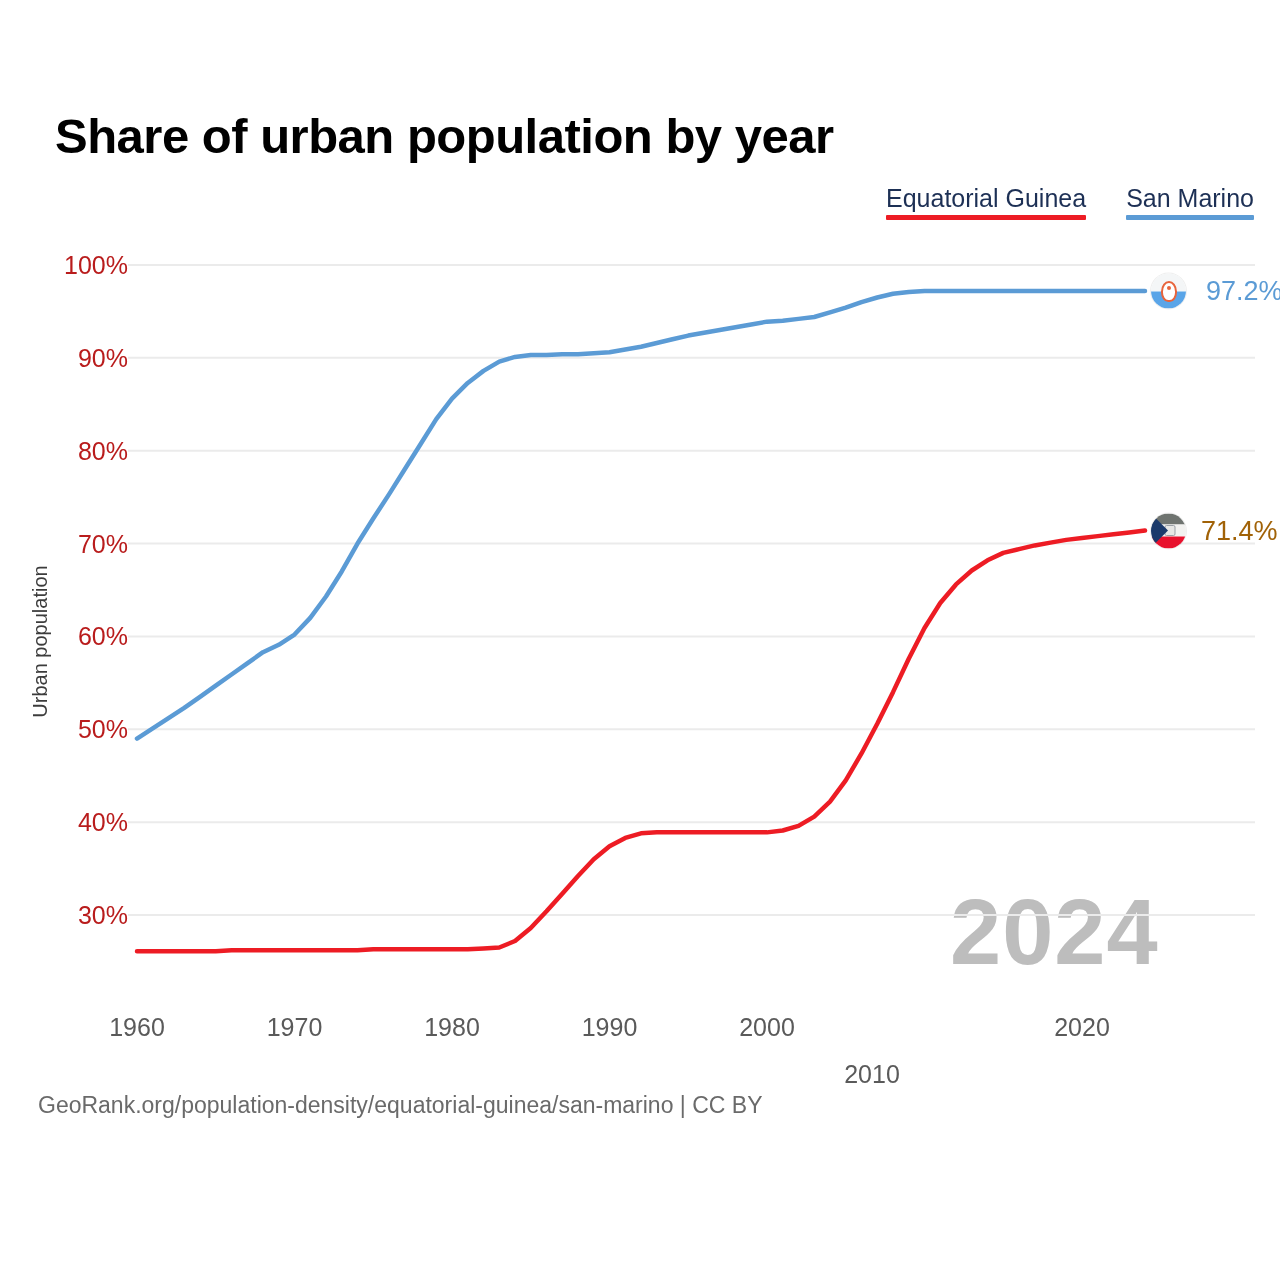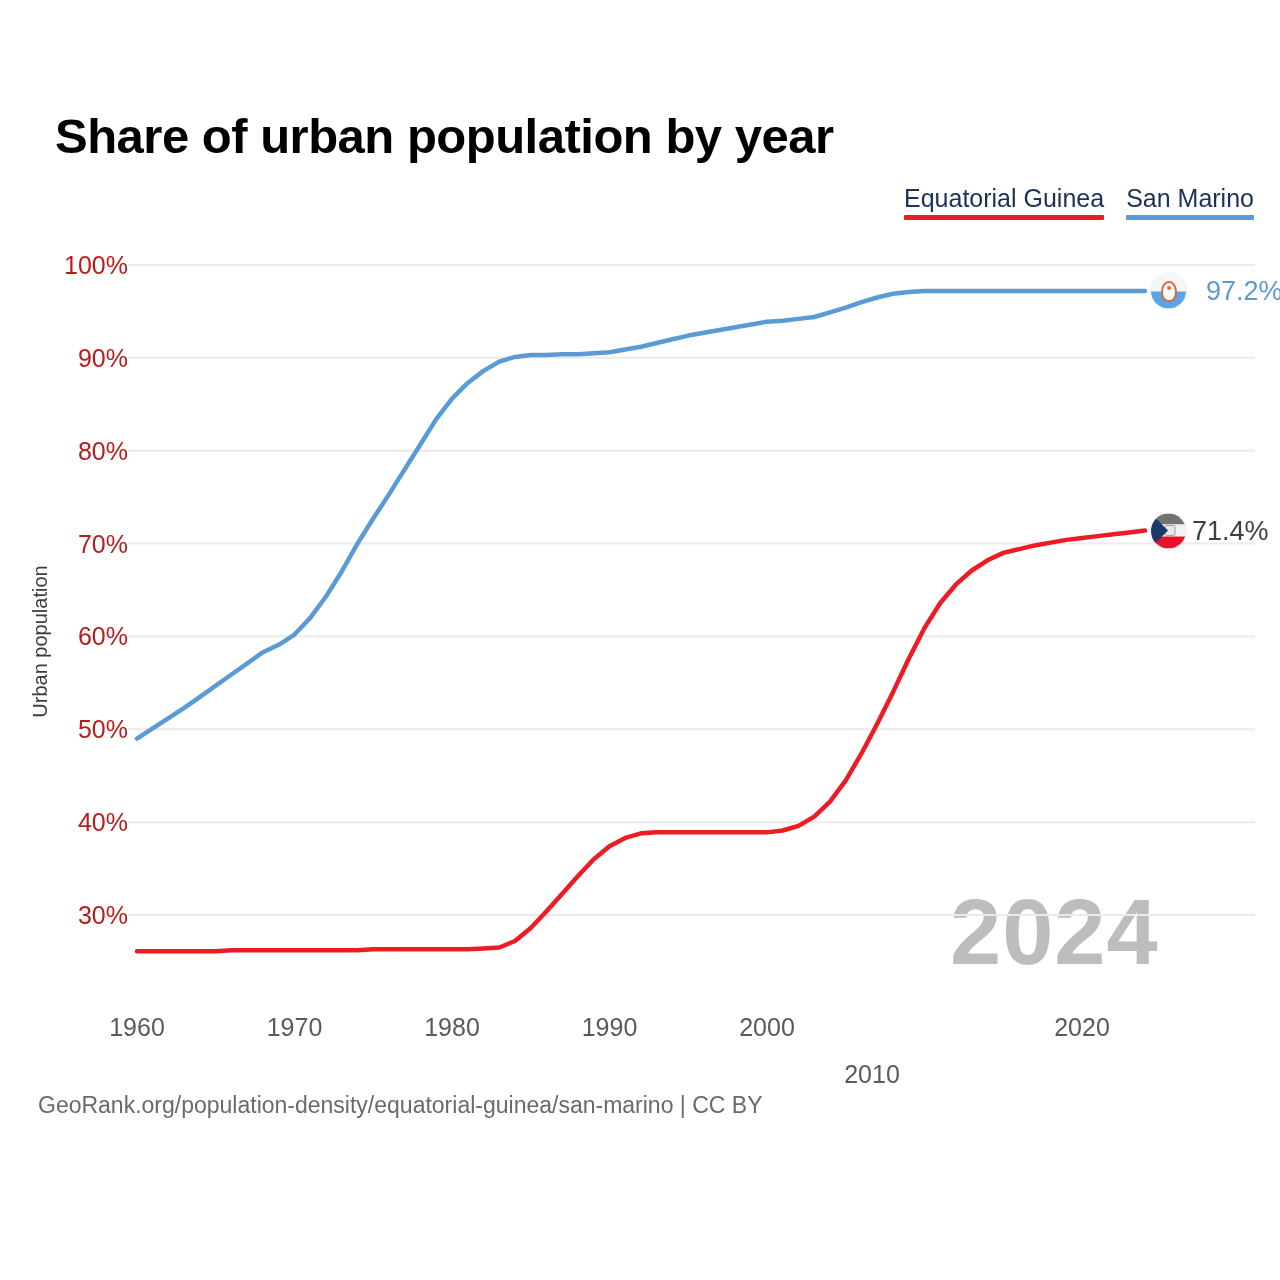--- a/index.html
+++ b/index.html
@@ -34,21 +34,21 @@
   }
 
   
   #legend {
     position: absolute;
     right: 26px;
     top: 183px;
     display: flex;
     flex-direction: row;
     align-items: flex-start;
-    gap: 22px;
+    gap: 40px;
   }
   .legend-item {
     display: flex;
     flex-direction: column;
     align-items: stretch;
     cursor: pointer;
   }
   .legend-label {
     font-size: 25px;
     color: #1d3055;
@@ -252,20 +252,20 @@
   </div>
 
   <div class="endpoint" id="endpoint-equatorial-guinea" style="left: 1151px; top: 530.571px;">
     <span class="flag-circle flag-gq">
       <span class="band-top"></span>
         <span class="band-mid"></span>
         <span class="band-bot"></span>
       <span class="crest"></span>
         <span class="tri"></span>
     </span>
-    <span class="endpoint-value" style="color: #404040;">71.4%</span>
+    <span class="endpoint-value" style="color: #a16207; margin-left: 9px;">71.4%</span>
   </div>
 
   <div id="footer">
     <div>GeoRank.org/population-density/equatorial-guinea/san-marino | CC BY</div>
   </div>
 
 </div>
 
 </body></html>

